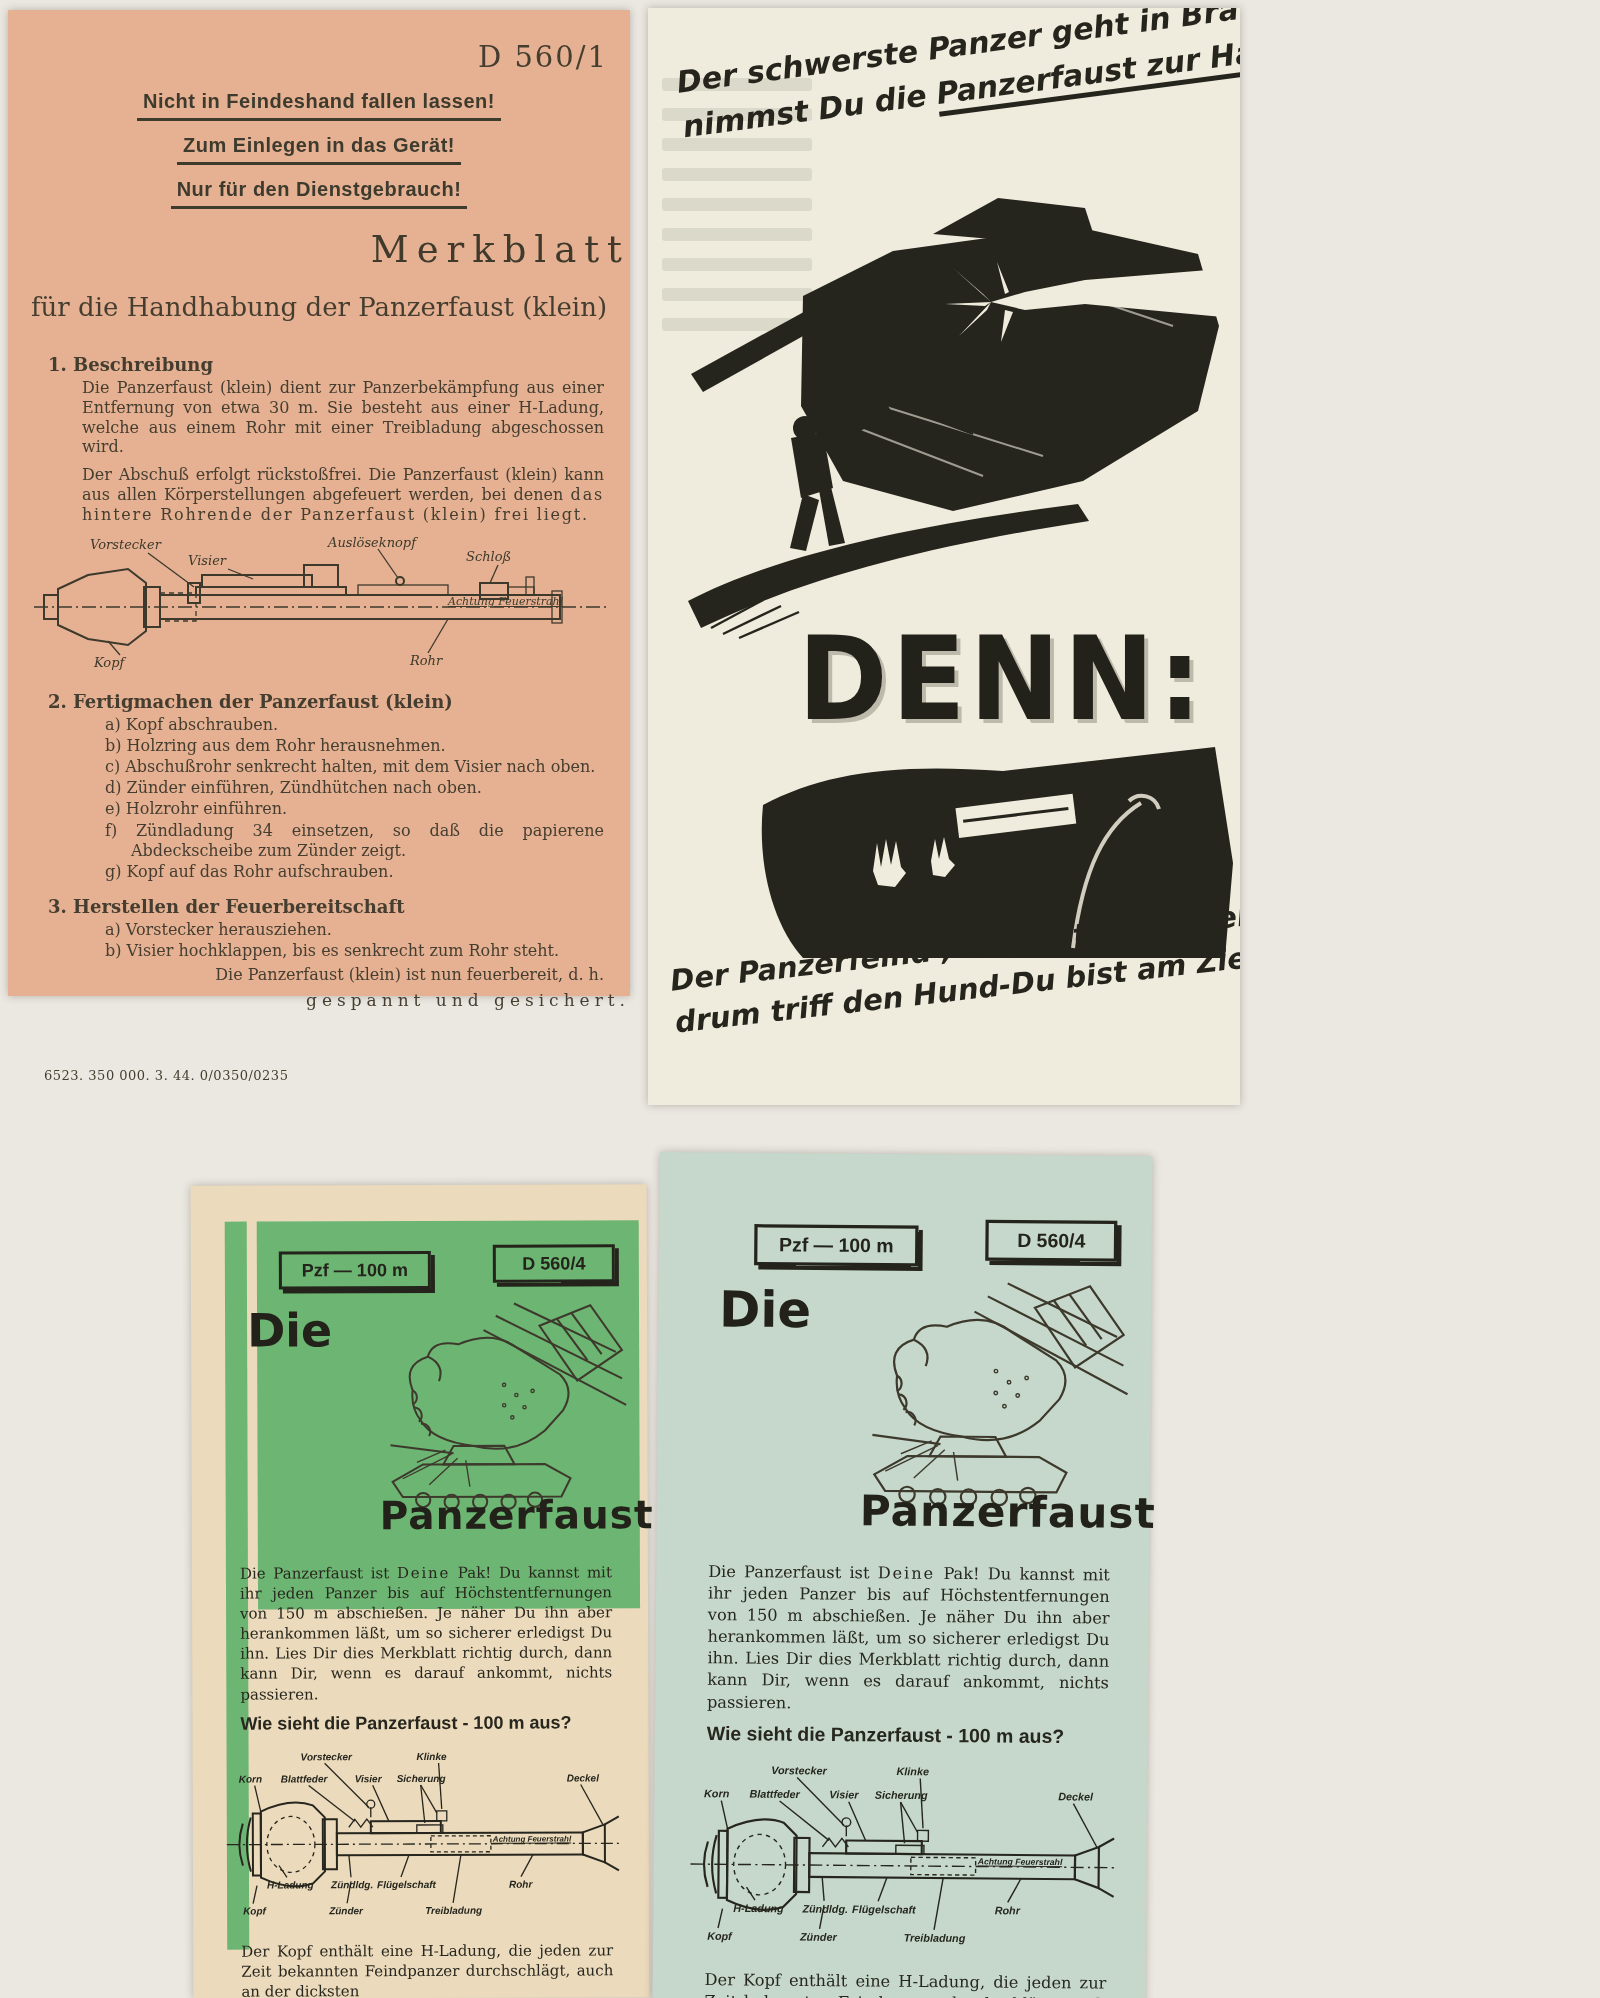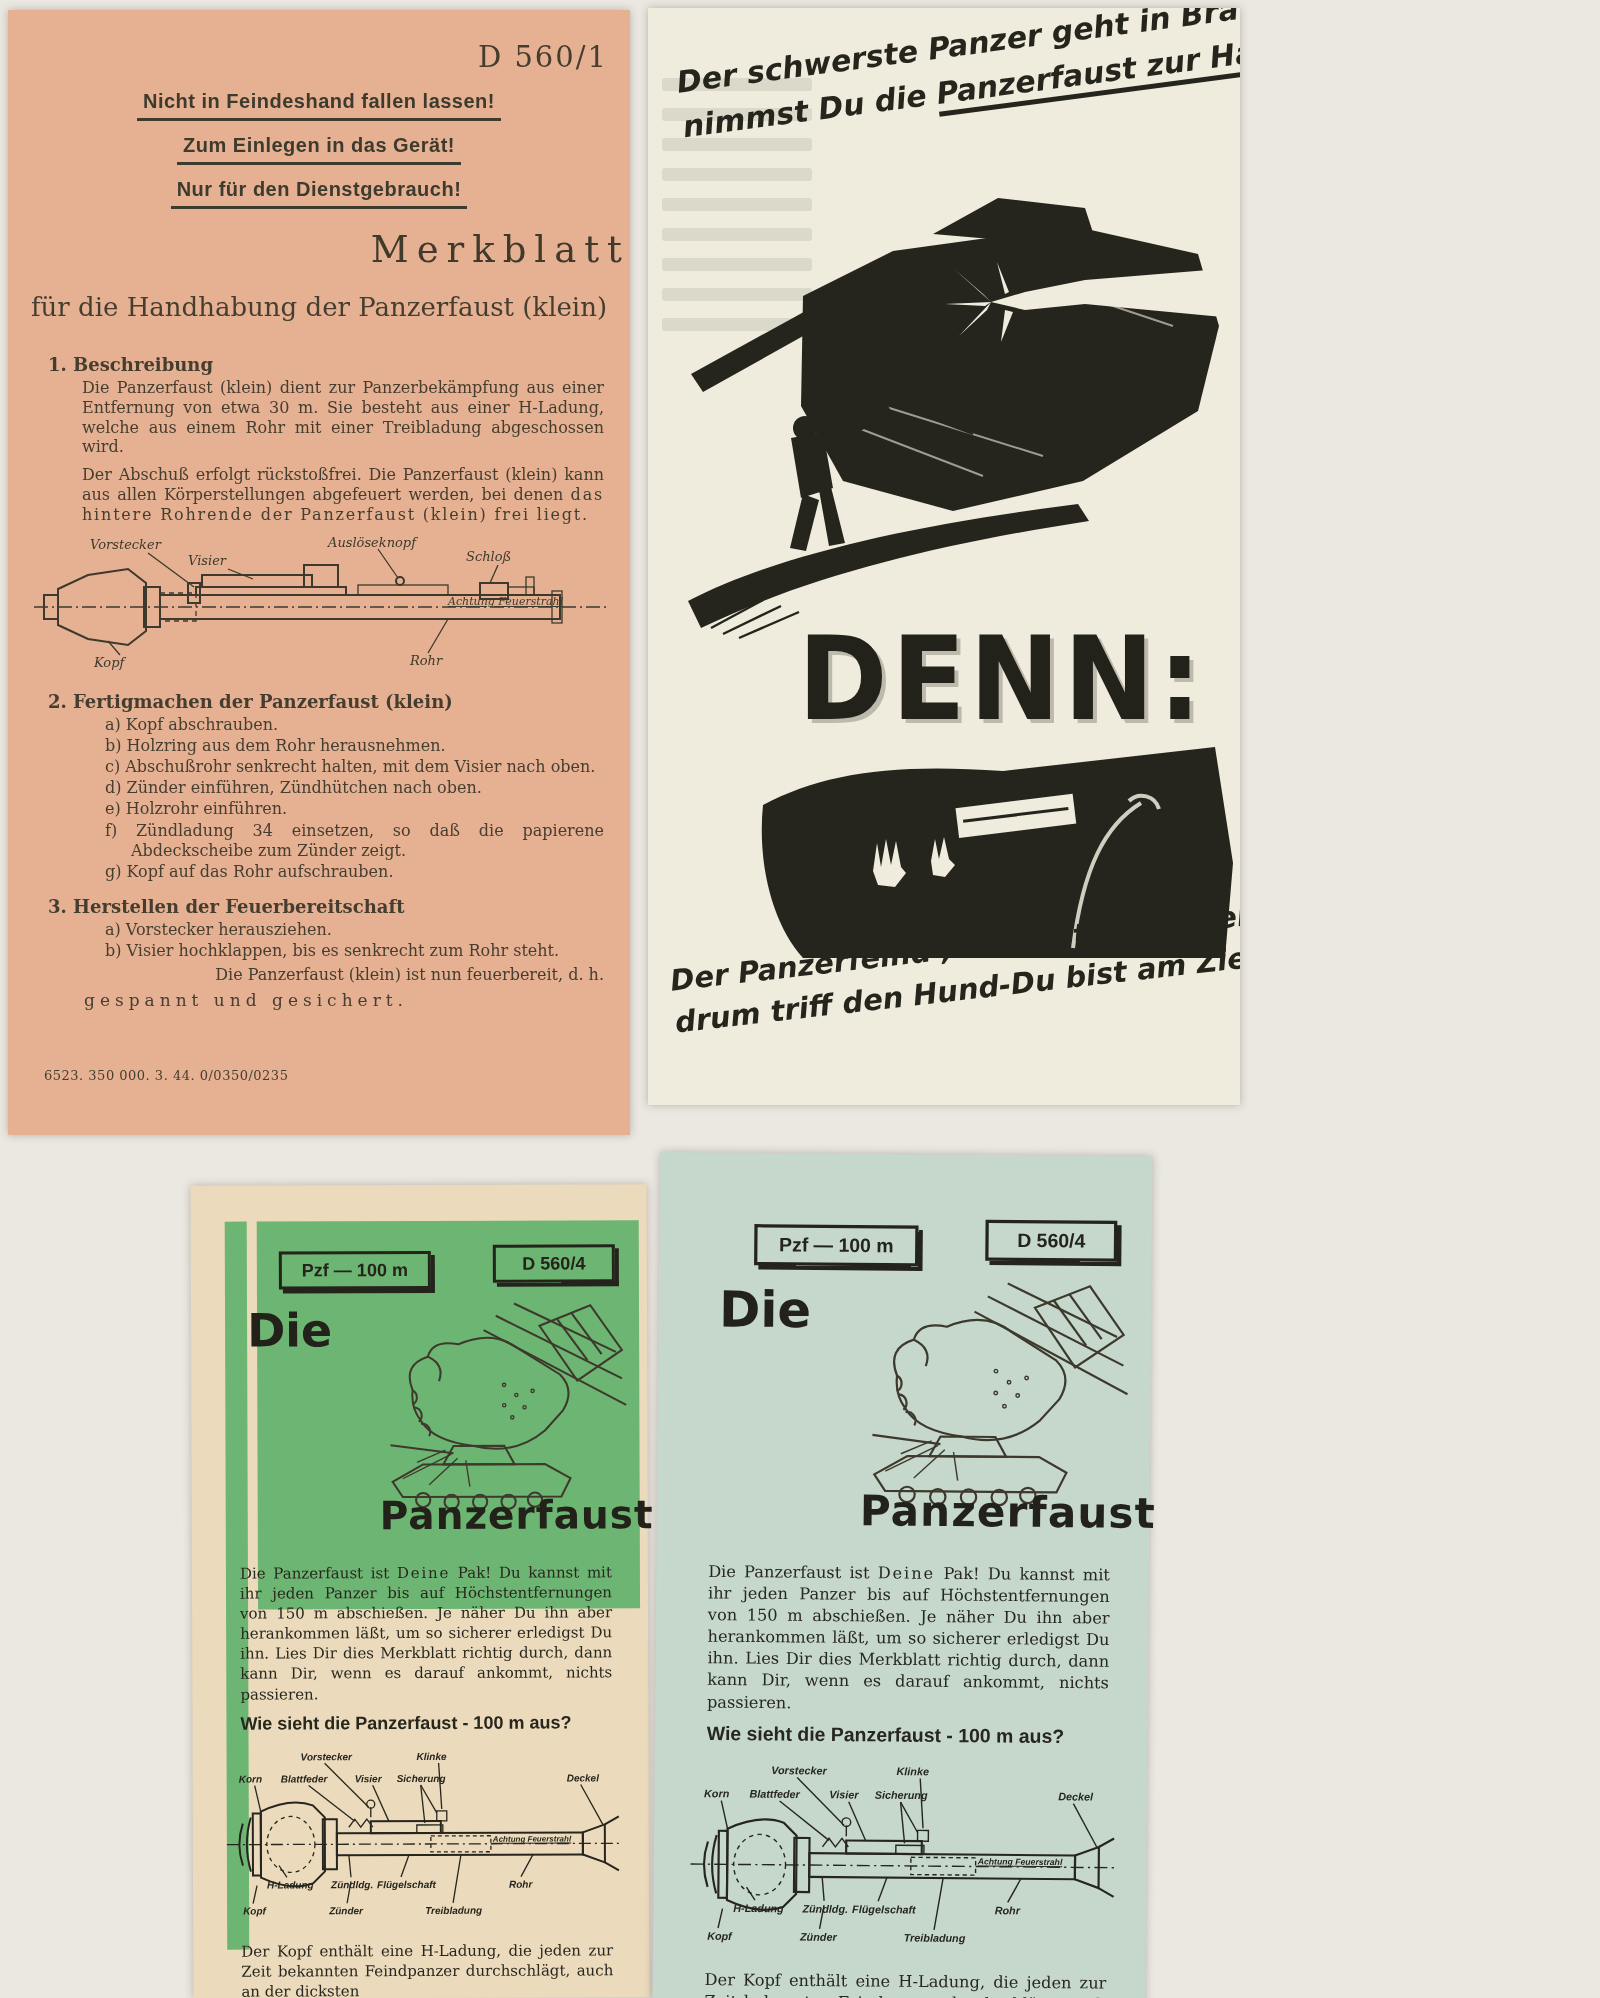--- a/index.html
+++ b/index.html
@@ -1,36 +1,36 @@
 <!DOCTYPE html>
 <html><head>
 <meta charset="utf-8">
 <style>
   html,body{margin:0;padding:0;}
   #canvas{position:relative;width:1600px;height:1998px;background:#ebe8e1;overflow:hidden;
           font-family:"DejaVu Serif",serif;}
   .paper{position:absolute;box-shadow:0 0 8px rgba(60,50,40,.30);}
 
   
-  .doc1{left:8px;top:10px;width:622px;height:1125px;background:#e5b192;color:#453e30;}
+  .doc1{left:8px;top:10px;width:622px;height:986px;background:#e5b192;color:#453e30;}
   .d1-number{position:absolute;right:22px;top:30px;font-size:29px;letter-spacing:2px;}
   .d1-notices{position:absolute;left:0;top:80px;width:100%;text-align:center;}
   .d1-notice{display:inline-block;font-family:"Liberation Sans",sans-serif;font-weight:bold;
              font-size:20px;letter-spacing:.5px;color:#3d3a2e;border-bottom:3px solid #3d3a2e;
              padding:0 6px 5px 6px;margin-bottom:13px;}
   .d1-title{position:absolute;left:0;top:218px;width:100%;text-align:right;font-size:37px;
             letter-spacing:8px;color:#3f3a2c;}
   .d1-subtitle{position:absolute;left:0;top:282px;width:100%;text-align:center;font-size:26px;}
   .d1-flow{position:absolute;left:0;top:330px;width:100%;}
   .d1-h{font-weight:bold;font-size:18px;margin:14px 0 3px 40px;}
   .d1-p{margin:2px 26px 8px 74px;font-size:16px;line-height:1.24;text-align:justify;}
   .spaced{letter-spacing:1.8px;}
   .d1-item{margin:0 26px 1px 97px;font-size:16px;line-height:1.26;padding-left:26px;text-indent:-26px;text-align:justify;}
   .d1-note{margin:4px 26px 2px 128px;font-size:16px;text-align:right;}
-  .d1-emph{margin:6px 0 0 0;text-align:left;font-size:17px;letter-spacing:5px;padding-left:76px;}
+  .d1-emph{margin:6px 0 0 0;text-align:right;font-size:17px;letter-spacing:5px;padding-left:76px;}
   .d1-imprint{position:absolute;left:36px;top:1058px;font-size:13px;letter-spacing:.5px;}
   
   .d1-diagram{position:relative;height:142px;margin:10px 16px 4px 20px;}
   .diag-label{position:absolute;font-style:italic;font-size:13px;color:#3d392c;white-space:nowrap;}
   .diag-small{font-size:11px;text-decoration:underline;}
   .d1-diagram svg,.card-diagram svg{position:absolute;left:0;top:0;}
 
   
   .doc2{left:648px;top:8px;width:592px;height:1097px;background:#efecdd;color:#26251d;overflow:hidden;}
   .brush{font-family:"DejaVu Sans",sans-serif;font-weight:bold;font-style:italic;white-space:nowrap;}

